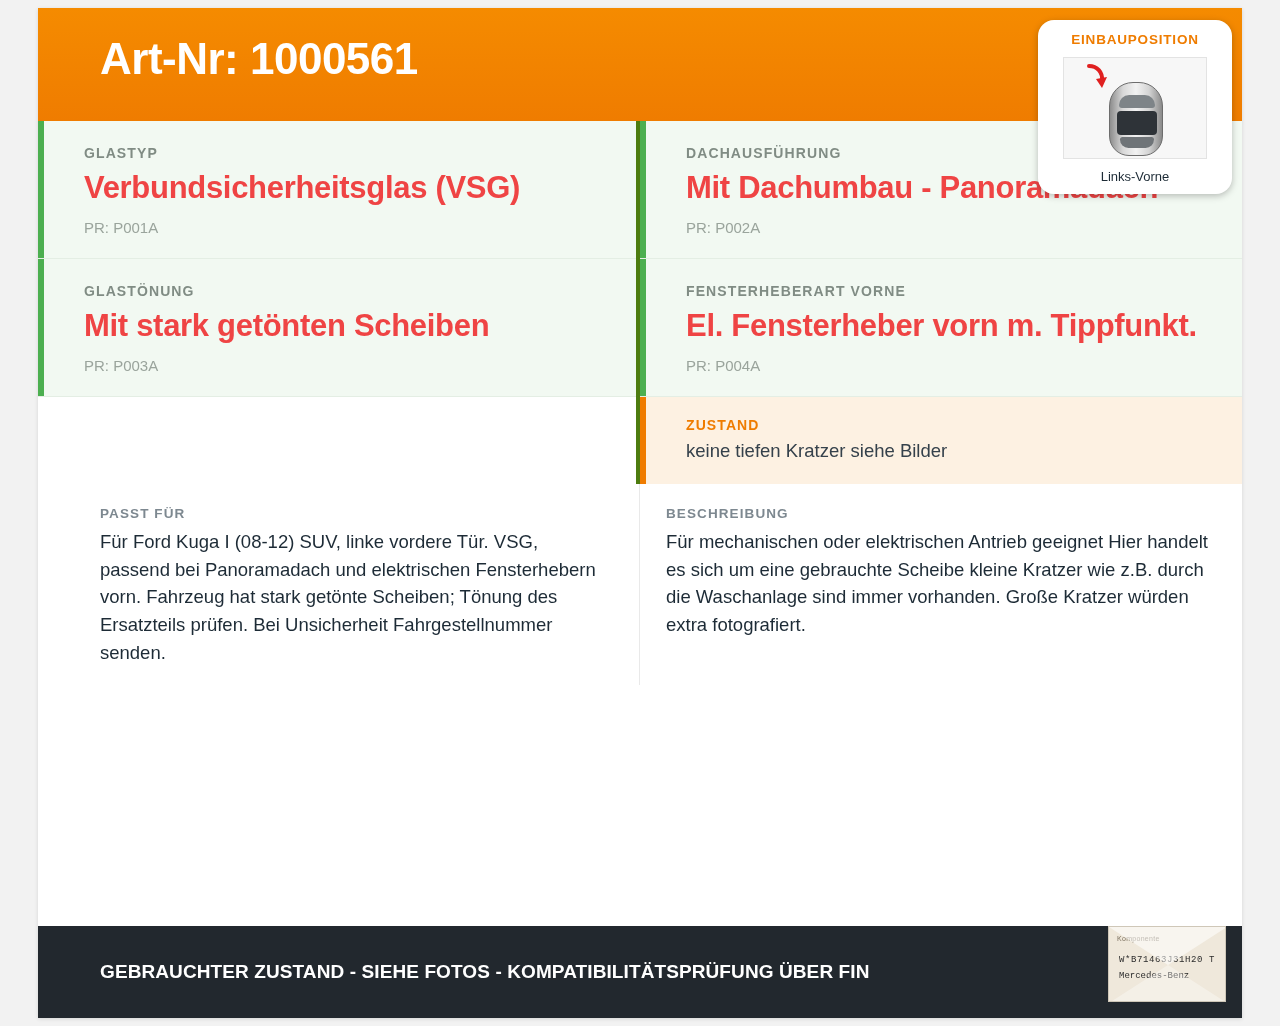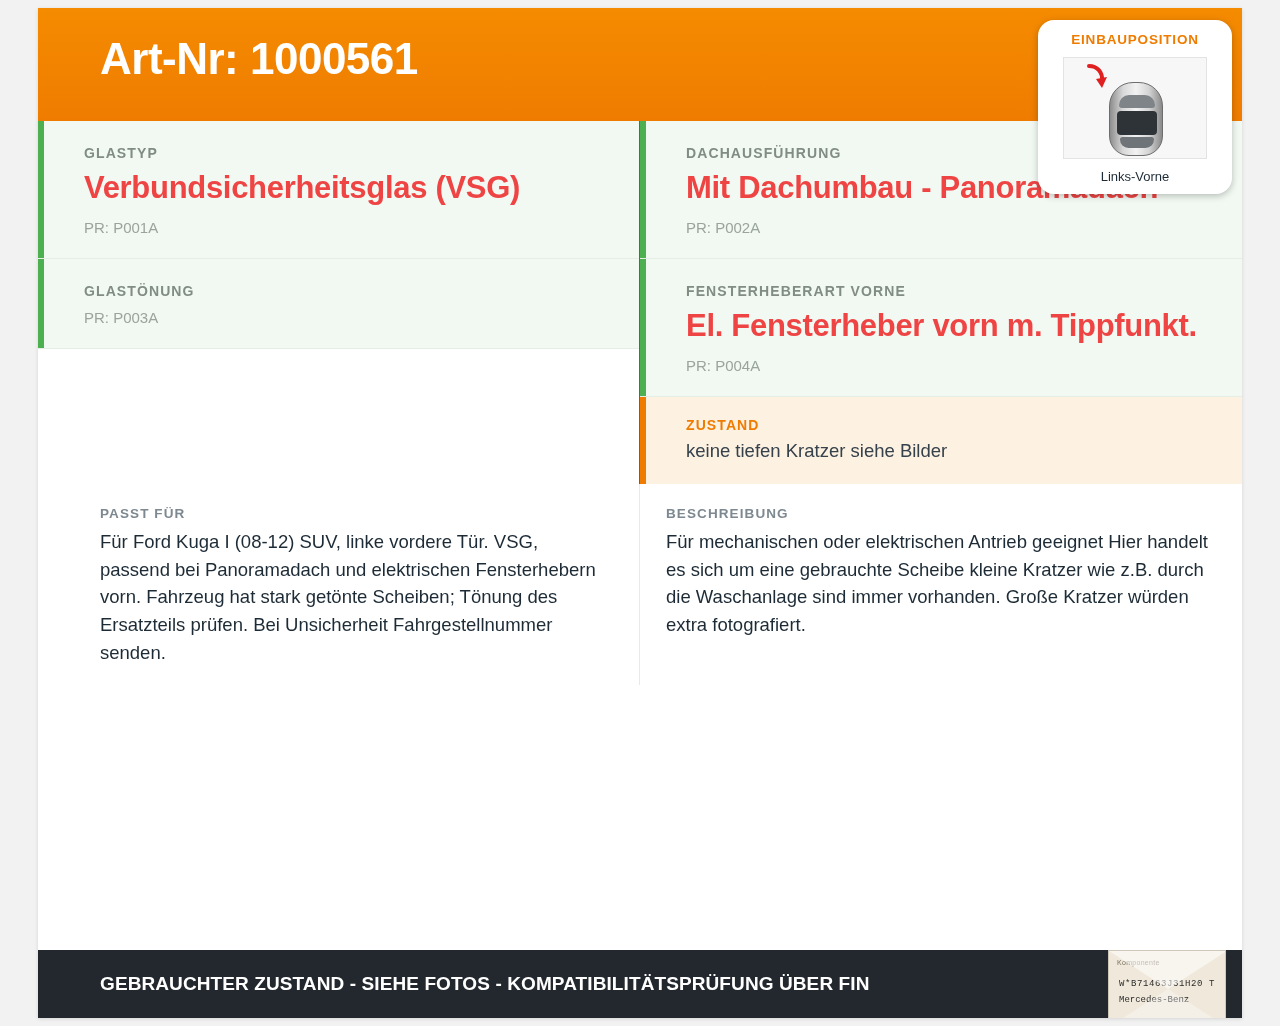--- a/index.html
+++ b/index.html
@@ -114,21 +114,21 @@
   }
 
   
   .grid {
     display: flex;
     width: 100%;
   }
   .col {
     width: 50%;
   }
-  .col-left { border-right: 1px solid #4d7c0f; }
+  .col-left { border-right: 4px solid #4d7c0f; }
 
   .cell {
     position: relative;
     padding: 24px 26px 22px 46px;
     background: #f2f9f2;
     border-bottom: 1px solid #e4eee4;
   }
   .cell::before {
     content: "";
     position: absolute;
@@ -197,21 +197,21 @@
     line-height: 1.5;
     color: #1d2b36;
   }
 
   
   .footer {
     position: absolute;
     left: 0;
     bottom: 0;
     width: 100%;
-    height: 68px;
+    height: 92px;
     background: #22282e;
     display: flex;
     align-items: center;
   }
   .footer-text {
     margin-left: 62px;
     font-size: 19px;
     font-weight: bold;
     color: #ffffff;
     letter-spacing: 0.1px;
@@ -295,20 +295,21 @@
     <div class="grid">
 
       <div class="col col-left">
         <div class="cell">
           <div class="cell-label">GLASTYP</div>
           <div class="cell-value">Verbundsicherheitsglas (VSG)</div>
           <div class="cell-pr">PR: P001A</div>
         </div>
         <div class="cell">
           <div class="cell-label">GLASTÖNUNG</div>
+          <div class="cell-value">Mit stark getönten Scheiben</div>
           <div class="cell-pr">PR: P003A</div>
         </div>
       </div>
 
       <div class="col">
         <div class="cell">
           <div class="cell-label">DACHAUSFÜHRUNG</div>
           <div class="cell-value">Mit Dachumbau - Panoramadach</div>
           <div class="cell-pr">PR: P002A</div>
         </div>

